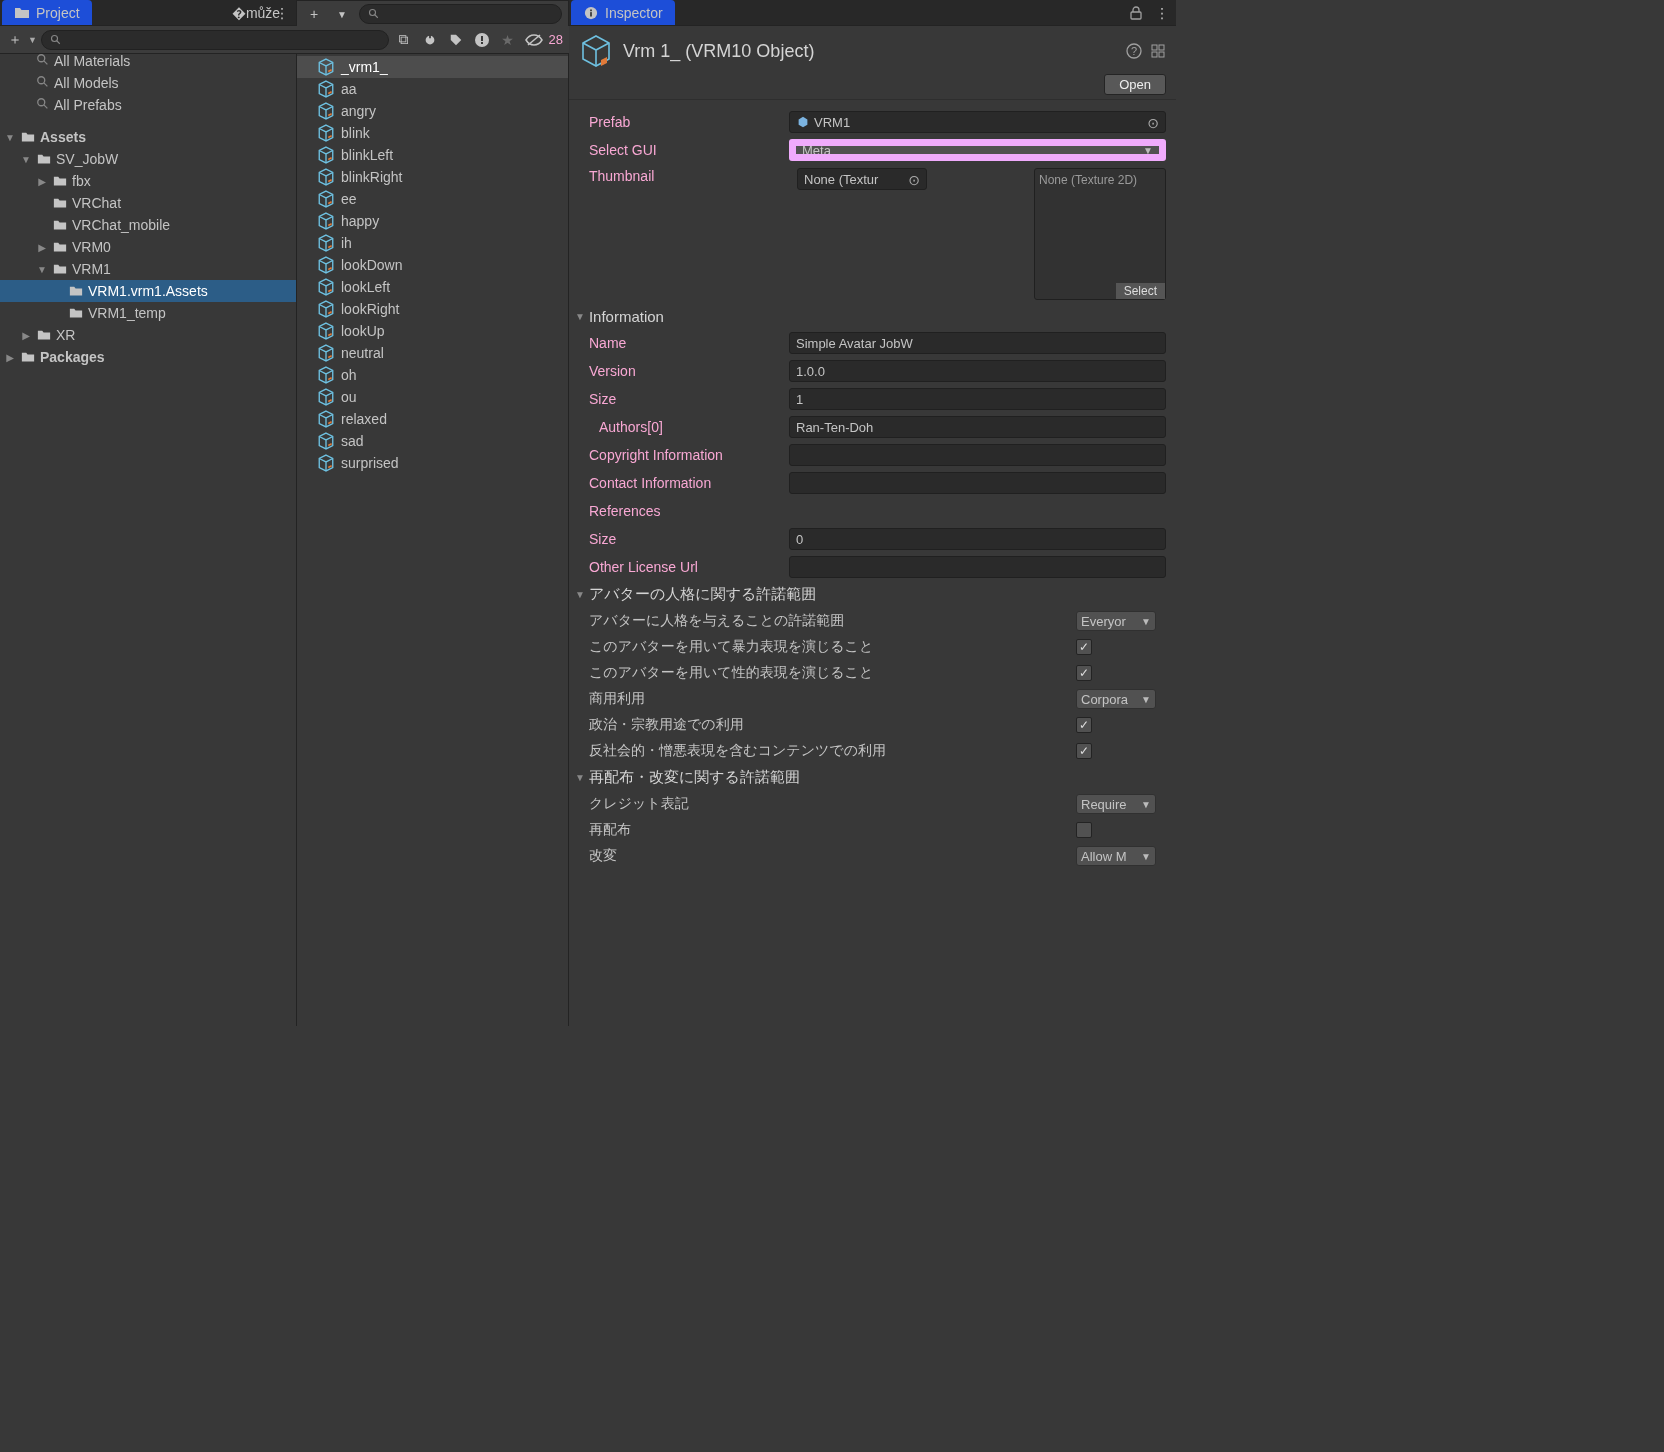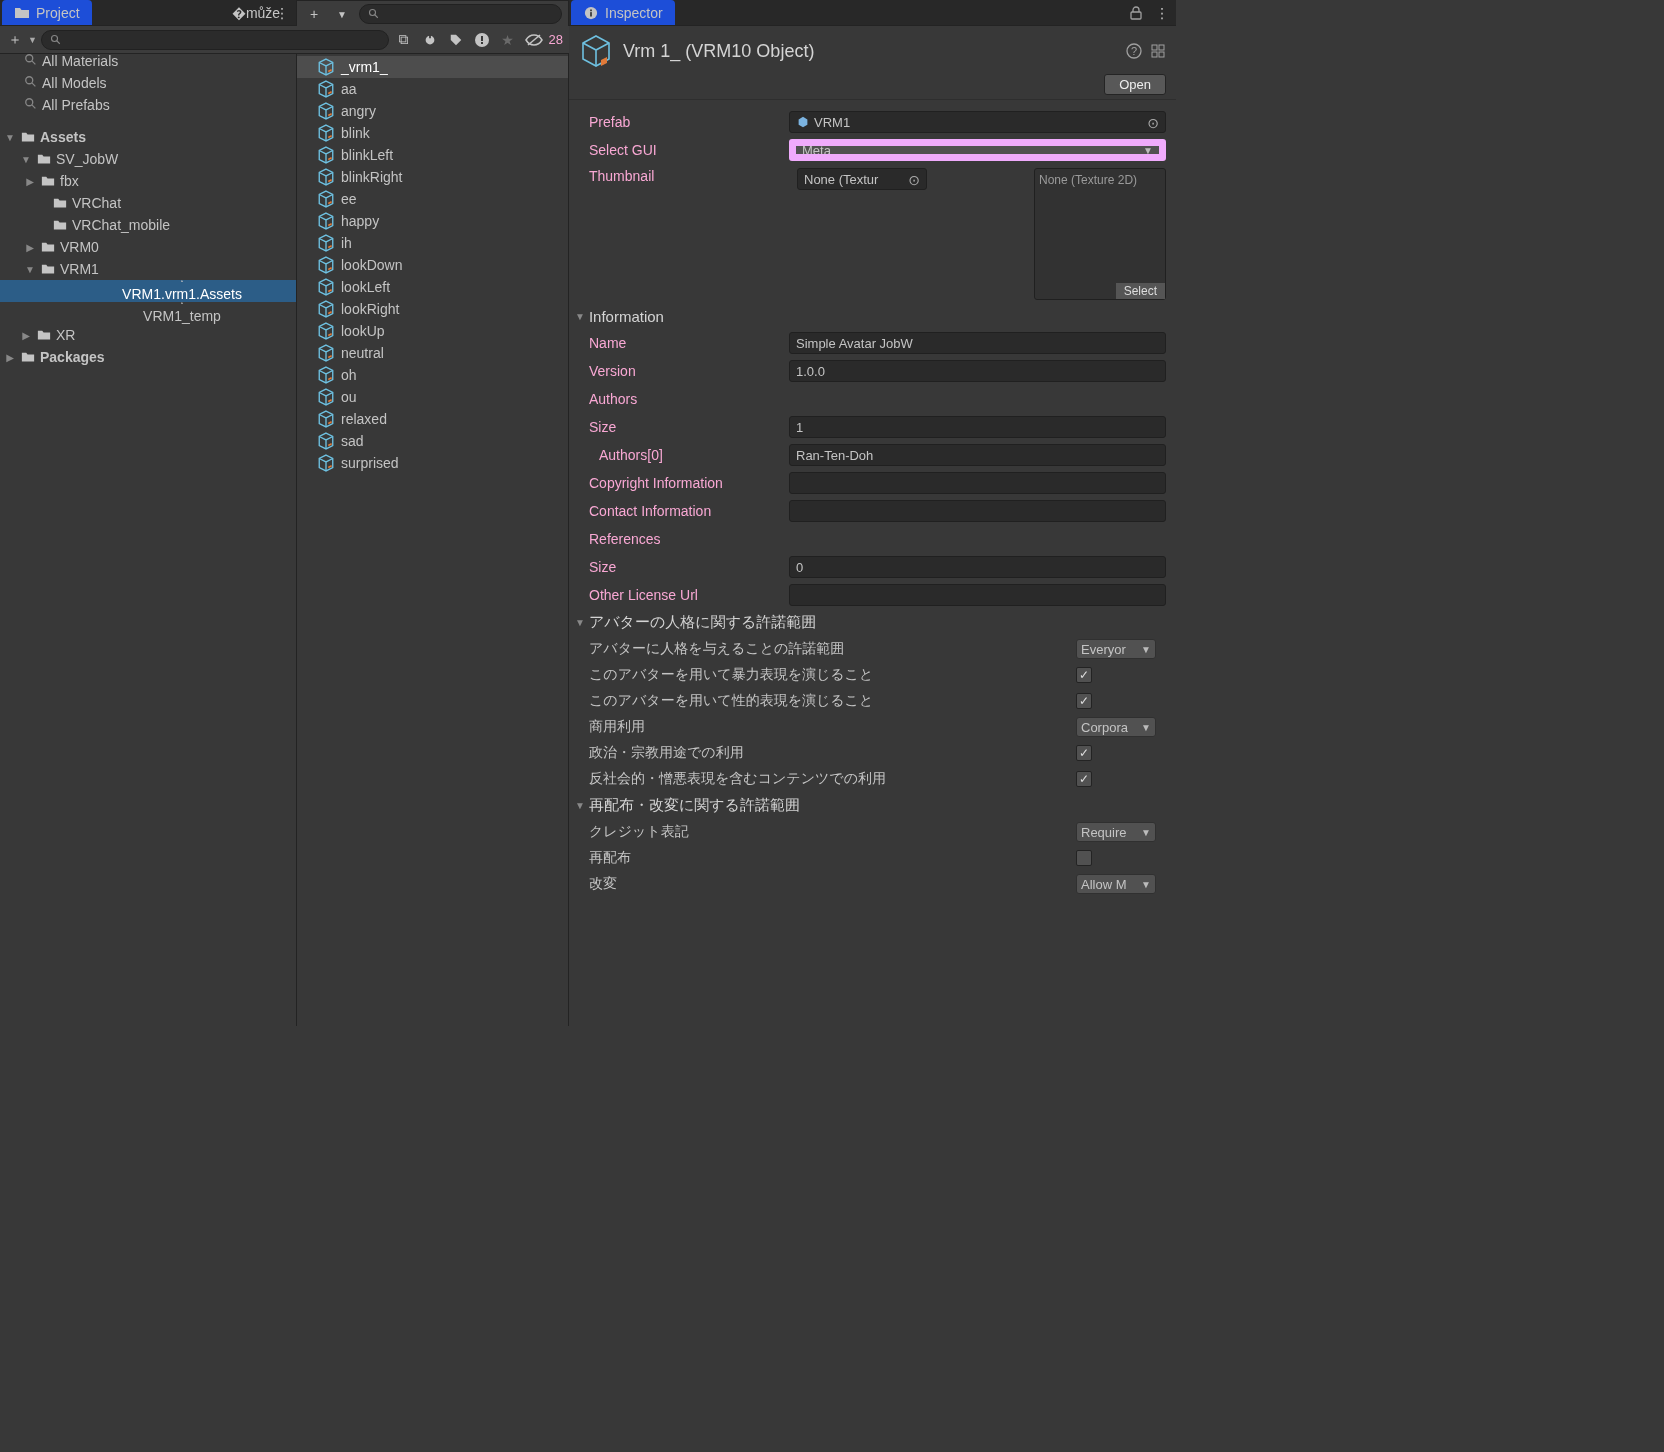--- a/index.html
+++ b/index.html
@@ -25,23 +25,23 @@
 .count { color: #f9a8d4; font-size: 13px; }
 
 
 .tree { padding: 2px 0; overflow: hidden; }
 .row { display: flex; align-items: center; height: 22px; padding-left: 4px; gap: 4px; cursor: default; white-space: nowrap; }
 .row .arrow { width: 12px; text-align: center; color: #888; font-size: 10px; }
 .row .folder { width: 16px; height: 14px; }
 .row .star { width: 16px; }
 .row.sel { background: #2c5d87; color: #fff; }
 .indent-1 { padding-left: 20px; }
-.indent-2 { padding-left: 24px; }
+.indent-2 { padding-left: 36px; }
 .indent-3 { padding-left: 52px; }
-.indent-4 { padding-left: 68px; flex-direction: column; }
+.indent-4 { padding-left: 68px; }
 .search-ico { color: #868686; }
 
 
 .breadcrumb { height: 26px; display: flex; align-items: center; padding: 0 6px; gap: 6px; font-size: 15px; color: #c4c4c4; border-bottom: 1px solid #282828; }
 .bc-sep { color: #888; font-size: 11px;}
 .asset-list .row { padding-left: 20px; gap: 6px; }
 .asset-list .row.sel { background: #4d4d4d; }
 .cube-ico { width: 18px; height: 18px; }
 
 
@@ -500,23 +500,20 @@
           <span>Simple Avatar JobW</span>
         </div>
       </div>
     <div class="field-row">
         <span class="field-label">Version</span>
         <div class="field-input">
           <span>1.0.0</span>
         </div>
       </div>
     <div class="field-row">
-        <span class="field-label">Authors</span>
-      </div>
-    <div class="field-row">
         <span class="field-label">Size</span>
         <div class="field-input">
           <span>1</span>
         </div>
       </div>
     <div class="field-row">
         <span class="field-label sub">Authors[0]</span>
         <div class="field-input">
           <span>Ran-Ten-Doh</span>
         </div>

